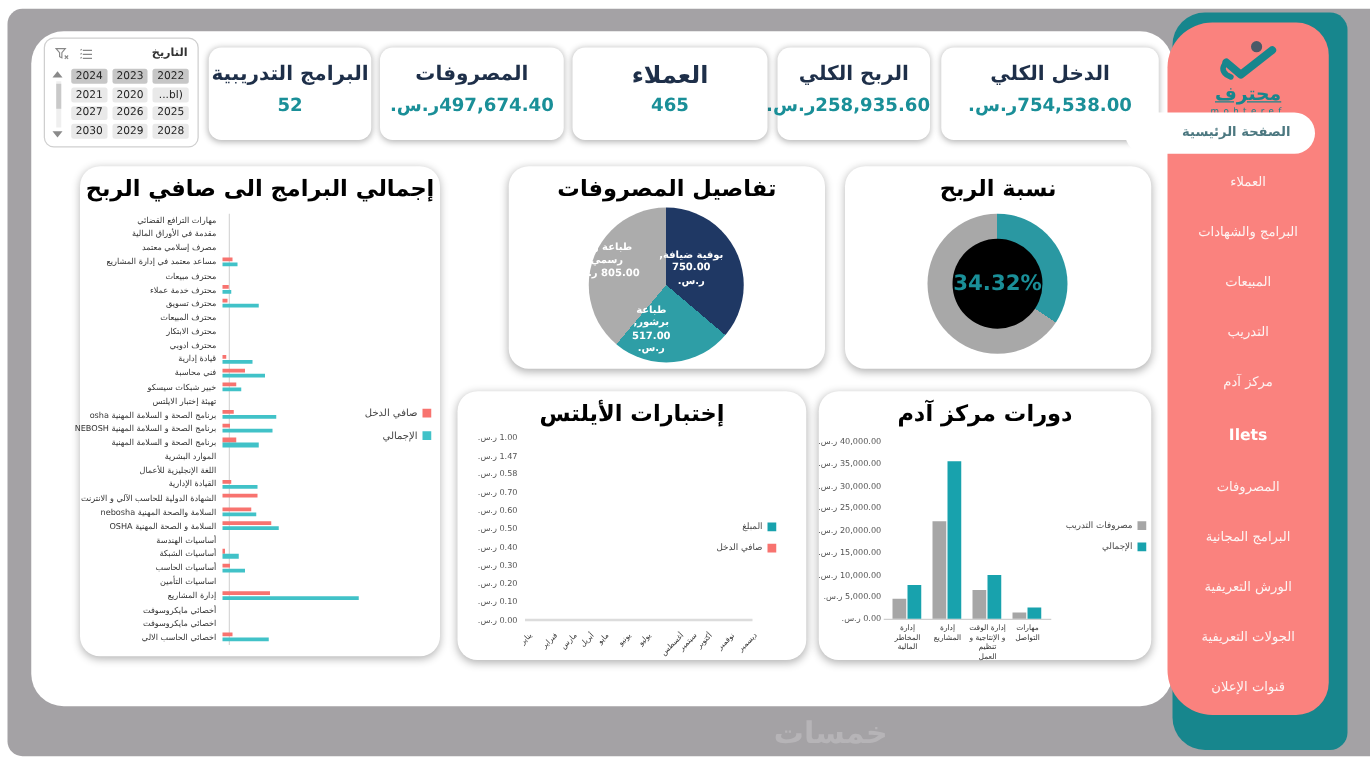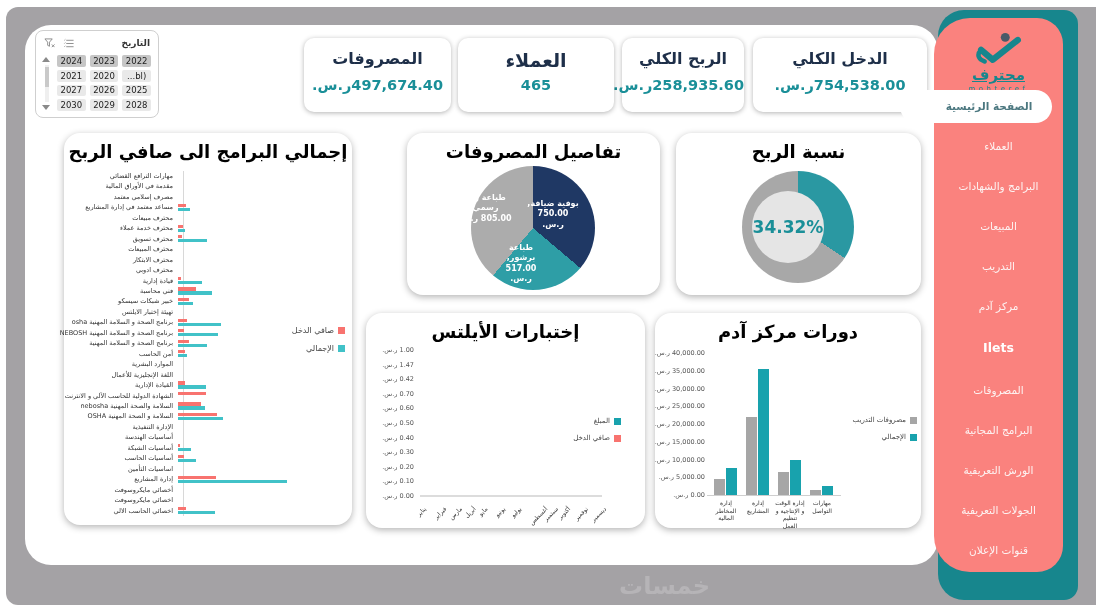--- a/index.html
+++ b/index.html
@@ -64,22 +64,22 @@
   .kpi.k4 { left:167px; width:130px; }
 
   
   .card { position:absolute; background:#fff; border-radius:16px;
     box-shadow:0 2px 7px rgba(0,0,0,.3); }
   .card .ct { position:absolute; top:8px; left:0; right:0; text-align:center;
     font-size:18px; font-weight:bold; color:#000000; direction:rtl; }
 
   .card.donut-card { left:676px; top:133px; width:245px; height:162px; }
   .donut { position:absolute; left:66px; top:38px; width:112px; height:112px; border-radius:50%; }
-  .donut-hole { position:absolute; left:76px; top:58px; width:72px; height:72px;
-    border-radius:50%; background:#e5e5e5; display:flex; align-items:center; justify-content:center; }
+  .donut-hole { position:absolute; left:86px; top:58px; width:72px; height:72px;
+    border-radius:50%; background:#000000; display:flex; align-items:center; justify-content:center; }
   .donut-label { font-size:17px; font-weight:bold; color:#1a8f98; }
 
   .card.pie-card { left:407px; top:133px; width:253px; height:162px; }
   .pie { position:absolute; left:64px; top:33px; width:124px; height:124px; border-radius:50%; }
   .pie-lbl { position:absolute; color:#fff; font-size:8px; font-weight:bold;
     direction:rtl; text-align:center; line-height:1.3; }
   .pie-lbl.p0 { left:120px; top:66px; width:52px; }
   .pie-lbl.p1 { left:88px; top:110px; width:52px; }
   .pie-lbl.p2 { left:48px; top:60px; width:58px; }
 
@@ -170,20 +170,24 @@
     <div class="v">258,935.60ر.س.</div>
   </div>
   <div class="kpi k2">
     <div class="t">العملاء</div>
     <div class="v">465</div>
   </div>
   <div class="kpi k3">
     <div class="t">المصروفات</div>
     <div class="v">497,674.40ر.س.</div>
   </div>
+  <div class="kpi k4">
+    <div class="t">البرامج التدريبية</div>
+    <div class="v">52</div>
+  </div>
 
   <div class="card donut-card">
     <div class="ct">نسبة الربح</div>
     <div class="donut" id="profitDonut" style="background: conic-gradient(rgb(42, 152, 162) 0deg, rgb(42, 152, 162) 34.32%, rgb(168, 168, 168) 34.32%, rgb(168, 168, 168) 100%);"></div>
     <div class="donut-hole">
       <span class="donut-label">34.32%</span>
     </div>
   </div>
 
   <div class="card pie-card">
@@ -287,27 +291,20 @@
           </div>
         </div>
         <div class="hbar-row">
           <div class="hbar-lbl">برنامج الصحة و السلامة المهنية</div>
           <div class="hbar-bars">
             <div class="hbar" style="top: 1.4px; width: 11px; background: rgb(248, 115, 111);"></div>
             <div class="hbar" style="top: 5.4px; width: 29px; background: rgb(65, 194, 200);"></div>
           </div>
         </div>
         <div class="hbar-row">
-          <div class="hbar-lbl">أمن الحاسب</div>
-          <div class="hbar-bars">
-            <div class="hbar" style="top: 1.4px; width: 7px; background: rgb(248, 115, 111);"></div>
-            <div class="hbar" style="top: 5.4px; width: 9px; background: rgb(65, 194, 200);"></div>
-          </div>
-        </div>
-        <div class="hbar-row">
           <div class="hbar-lbl">الموارد البشرية</div>
           <div class="hbar-bars"></div>
         </div>
         <div class="hbar-row">
           <div class="hbar-lbl">اللغة الإنجليزية للأعمال</div>
           <div class="hbar-bars"></div>
         </div>
         <div class="hbar-row">
           <div class="hbar-lbl">القيادة الإدارية</div>
           <div class="hbar-bars">
@@ -327,24 +324,20 @@
             <div class="hbar" style="top: 1.4px; width: 23px; background: rgb(248, 115, 111);"></div>
             <div class="hbar" style="top: 5.4px; width: 27px; background: rgb(65, 194, 200);"></div>
           </div>
         </div>
         <div class="hbar-row">
           <div class="hbar-lbl">السلامة و الصحة المهنية OSHA</div>
           <div class="hbar-bars">
             <div class="hbar" style="top: 1.4px; width: 39px; background: rgb(248, 115, 111);"></div>
             <div class="hbar" style="top: 5.4px; width: 45px; background: rgb(65, 194, 200);"></div>
           </div>
-        </div>
-        <div class="hbar-row">
-          <div class="hbar-lbl">الإدارة التنفيذية</div>
-          <div class="hbar-bars"></div>
         </div>
         <div class="hbar-row">
           <div class="hbar-lbl">أساسيات الهندسة</div>
           <div class="hbar-bars"></div>
         </div>
         <div class="hbar-row">
           <div class="hbar-lbl">أساسيات الشبكة</div>
           <div class="hbar-bars">
             <div class="hbar" style="top: 1.4px; width: 2px; background: rgb(248, 115, 111);"></div>
             <div class="hbar" style="top: 5.4px; width: 13px; background: rgb(65, 194, 200);"></div>
@@ -442,21 +435,21 @@
     <div class="ct">إختبارات الأيلتس</div>
     <div id="lineYLabels">
         <div class="ylab" style="left: 2px; top: 179px; width: 46px; text-align: right;">0.00 ر.س.</div>
         <div class="ylab" style="left: 2px; top: 164.4px; width: 46px; text-align: right;">0.10 ر.س.</div>
         <div class="ylab" style="left: 2px; top: 149.8px; width: 46px; text-align: right;">0.20 ر.س.</div>
         <div class="ylab" style="left: 2px; top: 135.2px; width: 46px; text-align: right;">0.30 ر.س.</div>
         <div class="ylab" style="left: 2px; top: 120.6px; width: 46px; text-align: right;">0.40 ر.س.</div>
         <div class="ylab" style="left: 2px; top: 106px; width: 46px; text-align: right;">0.50 ر.س.</div>
         <div class="ylab" style="left: 2px; top: 91.4px; width: 46px; text-align: right;">0.60 ر.س.</div>
         <div class="ylab" style="left: 2px; top: 76.8px; width: 46px; text-align: right;">0.70 ر.س.</div>
-        <div class="ylab" style="left: 2px; top: 62.2px; width: 46px; text-align: right;">0.42 ر.س.</div>
+        <div class="ylab" style="left: 2px; top: 62.2px; width: 46px; text-align: right;">0.58 ر.س.</div>
         <div class="ylab" style="left: 2px; top: 47.6px; width: 46px; text-align: right;">1.47 ر.س.</div>
         <div class="ylab" style="left: 2px; top: 33px; width: 46px; text-align: right;">1.00 ر.س.</div>
       </div>
     <div class="flat-line"></div>
     <div id="monthLabels">
         <div class="mon" style="left: 46px; top: 192px;">يناير</div>
         <div class="mon" style="left: 61.6px; top: 192px;">فبراير</div>
         <div class="mon" style="left: 77.2px; top: 192px;">مارس</div>
         <div class="mon" style="left: 92.8px; top: 192px;">أبريل</div>
         <div class="mon" style="left: 108.4px; top: 192px;">مايو</div>

